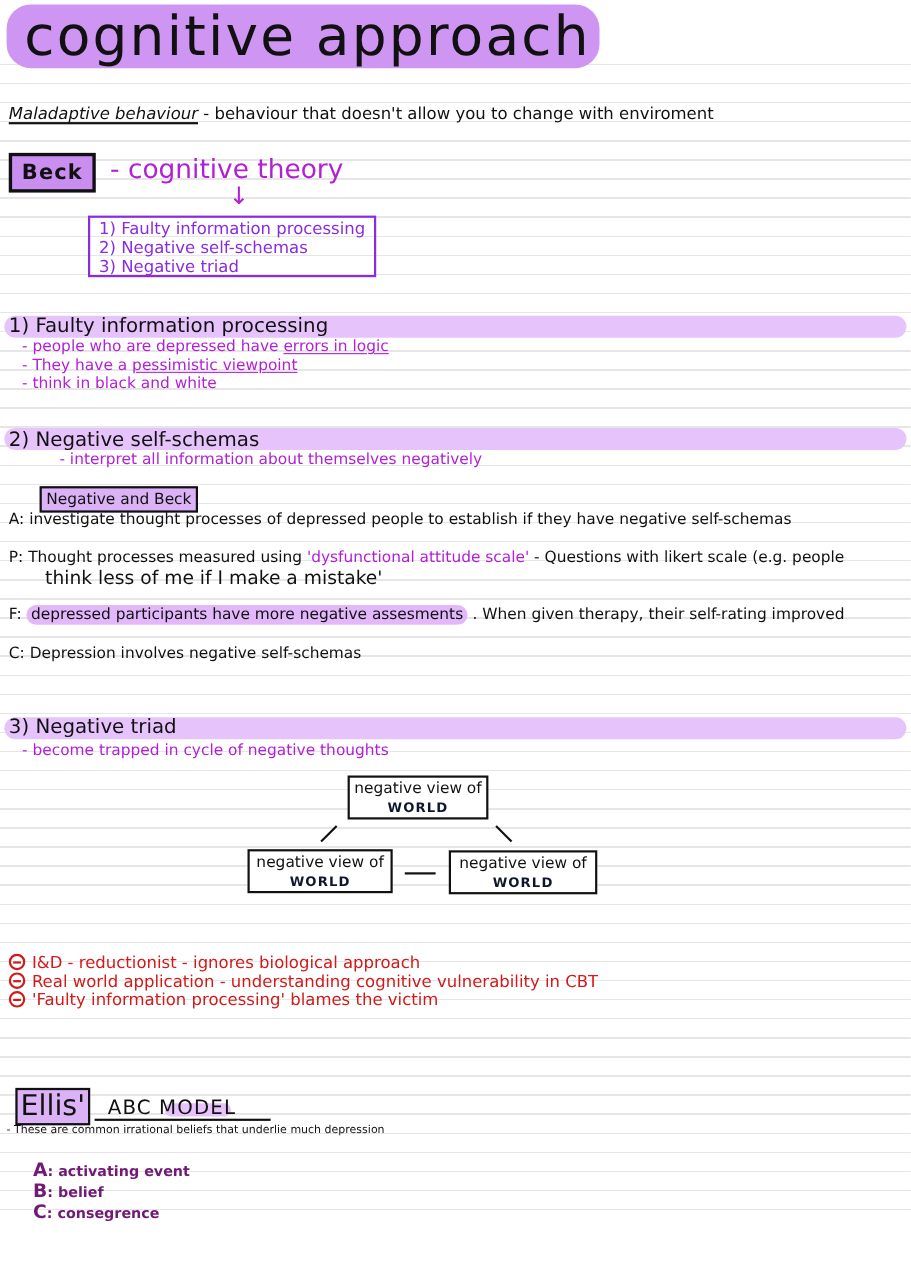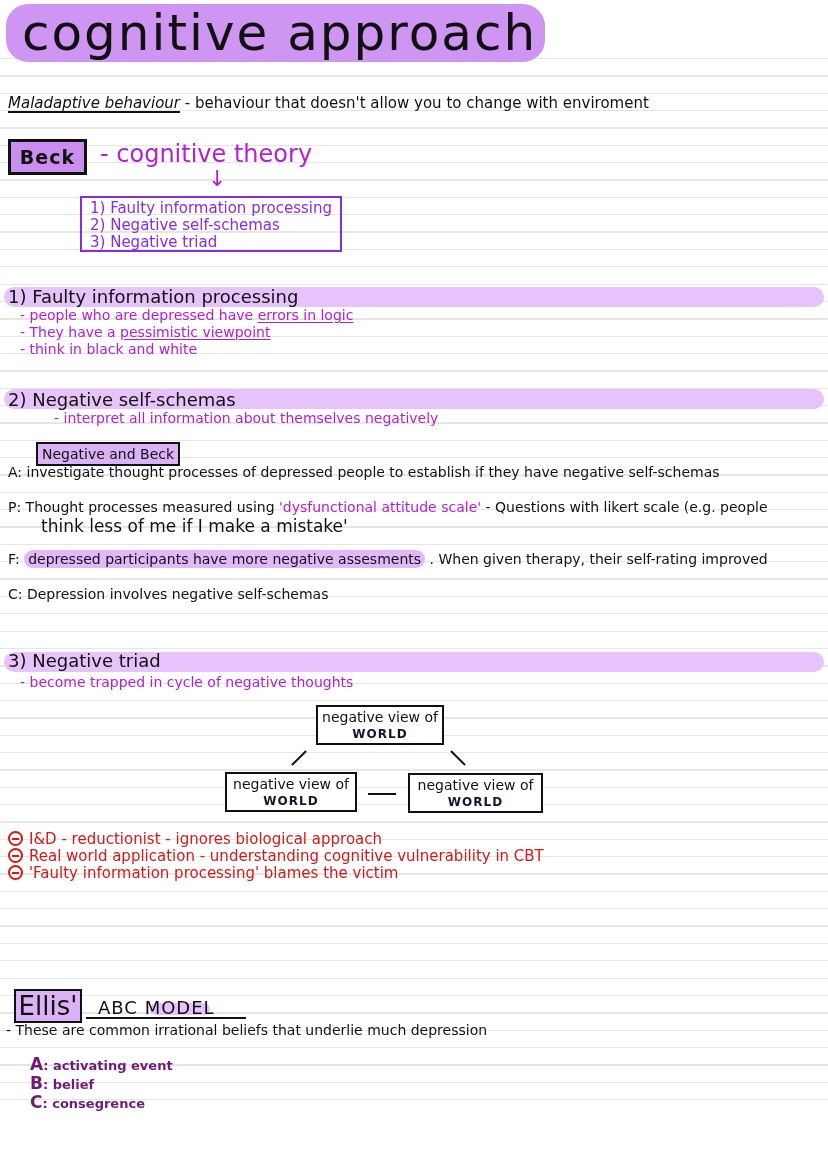--- a/index.html
+++ b/index.html
@@ -61,37 +61,37 @@
 
   .tbox {
     position: absolute; border: 2px solid #111; background: #fff; text-align: center;
     box-sizing: border-box; font-size: 14px; line-height: 17px; padding-top: 2px;
   }
   .tbox .w { color: #0f172a; font-size: 12px; letter-spacing: 1px; font-weight: bold; }
   .diag {
     position: absolute; height: 2px; background: #111;
   }
 
-  .eval { left: 8px; font-size: 15px; color: #d11a1a; }
+  .eval { left: 8px; font-size: 15px; color: #d11a1a; margin-top: 36px; }
   .minus {
     display: inline-block; width: 11px; height: 11px; border: 2px solid #d11a1a; border-radius: 50%;
     position: relative; vertical-align: -2px; margin-right: 6px;
   }
   .minus::after {
     content: ""; position: absolute; left: 2px; right: 2px; top: 5px; height: 2px; background: #d11a1a;
   }
 
   .ellis-box {
     left: 14px; top: 989px; width: 64px; height: 30px;
     background: #dcb2f7; border: 2px solid #111; font-size: 26px; line-height: 30px; text-align: center;
   }
   .abc { left: 98px; top: 997px; font-size: 18px; letter-spacing: 1px; }
   .abc-line { left: 86px; top: 1017px; width: 160px; height: 2px; background: #111; }
   .abc-hl { left: 150px; top: 1003px; width: 60px; height: 12px; background: #e6c3fb; border-radius: 6px; }
-  .abc-desc { left: 6px; top: 1022px; font-size: 14px; }
+  .abc-desc { left: 6px; top: 1022px; font-size: 10px; }
   .abc-item { left: 30px; font-size: 13px; color: #701a75; font-weight: bold; }
   .abc-item .k { font-size: 17px; }
 </style>
 </head>
 <body>
 
 <div class="ruled"></div>
 
 <div class="abs title">
   <span class="hl">cognitive approach</span>

